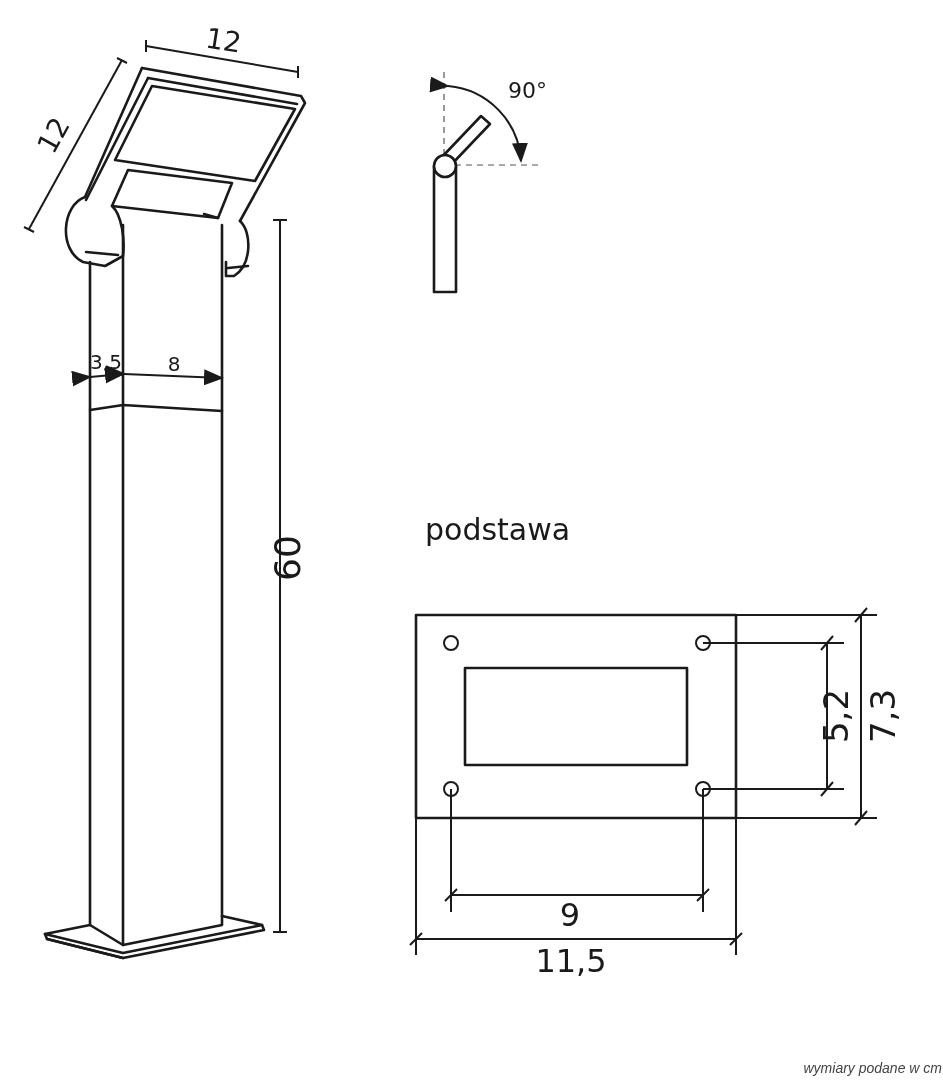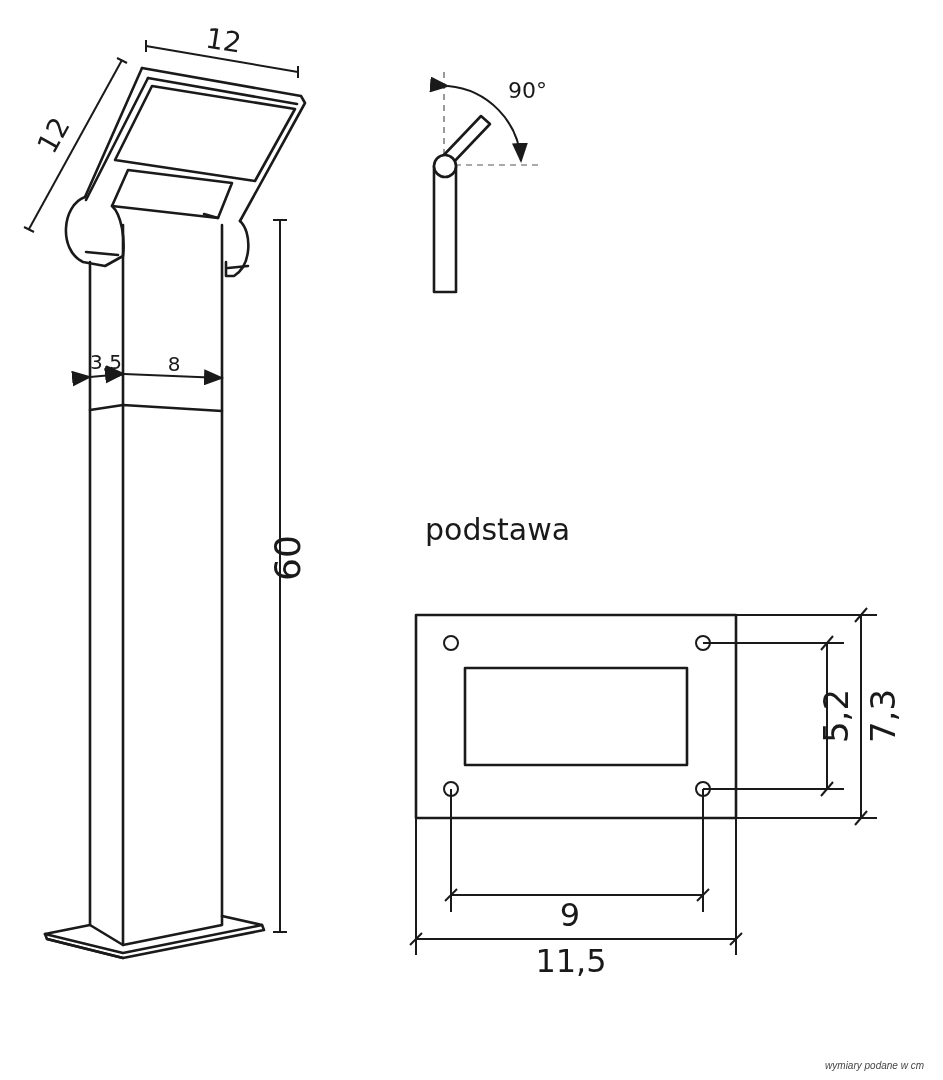--- a/index.html
+++ b/index.html
@@ -3,21 +3,21 @@
 <meta charset="utf-8">
 <style>
   html, body { margin:0; padding:0; background:#ffffff; }
   body { width:943px; height:1080px; position:relative; overflow:hidden; font-family:"DejaVu Sans", sans-serif; }
   svg { position:absolute; left:0; top:0; }
   .ln { stroke:#1a1a1a; stroke-width:2.6; fill:none; stroke-linejoin:round; stroke-linecap:round; }
   .thin { stroke:#1a1a1a; stroke-width:2; fill:none; }
   .dash { stroke:#555; stroke-width:1.2; fill:none; stroke-dasharray:6 5; }
   .fillw { fill:#ffffff; }
   .lbl { font-family:"DejaVu Sans", sans-serif; fill:#1a1a1a; }
-  .note { position:absolute; right:19px; top:1060px; font-family:"Liberation Sans", sans-serif; font-style:italic; font-size:10px; color:#444; }
+  .note { position:absolute; right:1px; top:1060px; font-family:"Liberation Sans", sans-serif; font-style:italic; font-size:14px; color:#444; }
 </style>
 </head>
 <body>
 
 <svg width="943" height="1080" viewBox="0 0 943 1080">
   <defs>
     <marker id="arr" markerWidth="10" markerHeight="8" refX="9" refY="4" orient="auto">
       <path d="M0,0 L10,4 L0,8 z" fill="#1a1a1a"></path>
     </marker>
   </defs>

